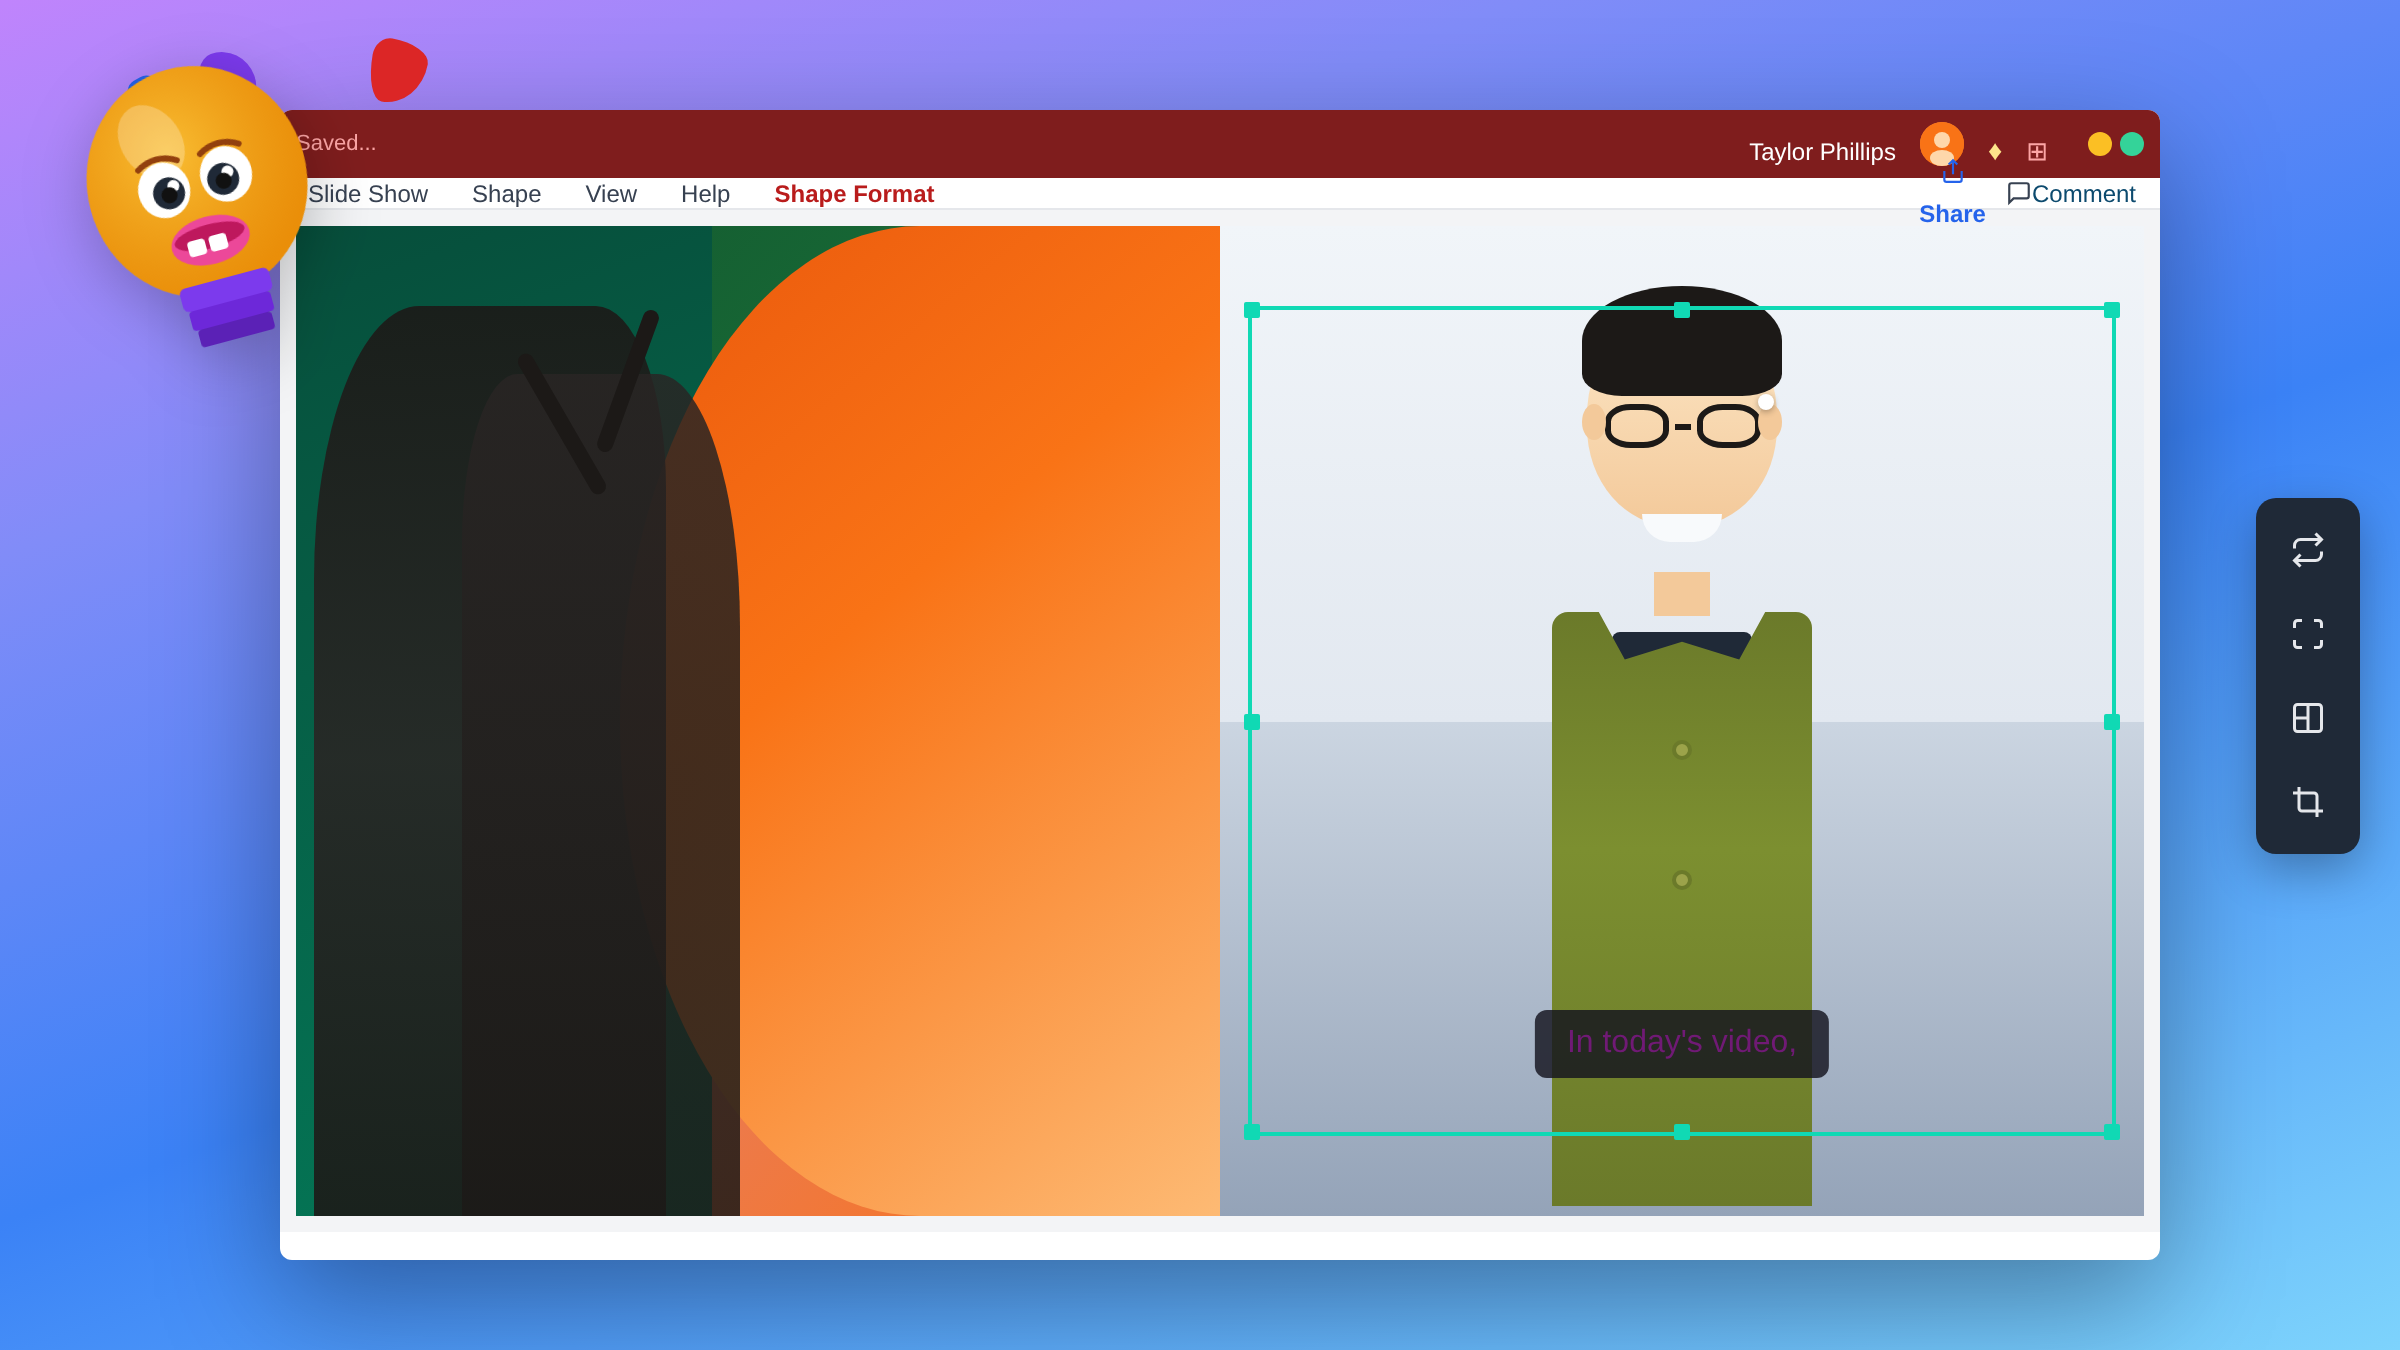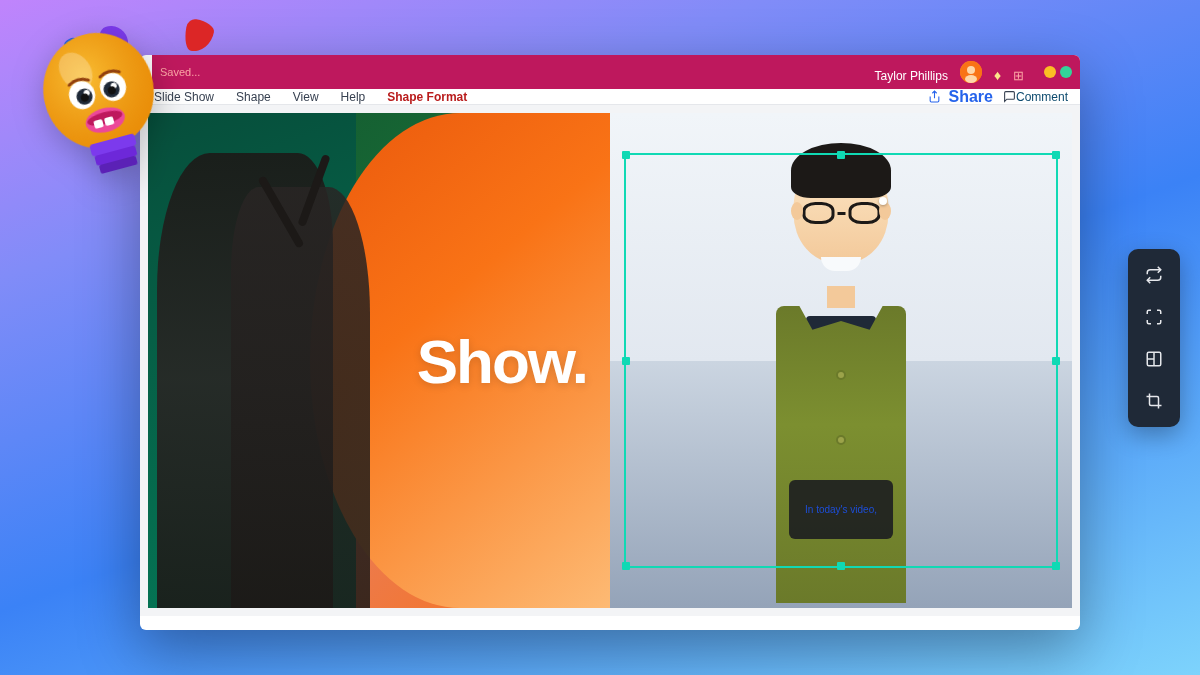--- a/index.html
+++ b/index.html
@@ -29,27 +29,26 @@
       height: 575px;
       background: #fff;
       border-radius: 6px;
       box-shadow: 0 20px 60px rgba(0,0,0,0.35);
       overflow: hidden;
       z-index: 2;
     }
 
     
     .title-bar {
-      background: #be185d;
+      background: #7f1d1d;
       height: 34px;
       display: flex;
       align-items: center;
       padding: 0 8px;
       gap: 8px;
-      margin-left: 12px;
     }
 
     .title-bar-saved {
       color: #fca5a5;
       font-size: 11px;
       margin-right: 4px;
     }
 
     .search-box {
       display: flex;
@@ -148,23 +147,24 @@
       display: flex;
       align-items: center;
       gap: 10px;
     }
 
     .share-btn {
       display: flex;
       align-items: center;
       gap: 8px;
       color: #2563eb;
-      font-size: 16px;
+      font-size: 12px;
       font-weight: 600;
       cursor: pointer;
+      flex-direction: column;
     }
 
     .comment-btn {
       display: flex;
       align-items: center;
       gap: 0;
       color: #0c4a6e;
       font-size: 12px;
       cursor: pointer;
     }
@@ -218,24 +218,24 @@
       position: relative;
     }
 
     
     .caption-bar {
       position: absolute;
       bottom: 14%;
       left: 50%;
       transform: translateX(-50%);
       background: rgba(20, 20, 30, 0.82);
-      color: #1d4ed8;
-      padding: 24px 16px;
+      color: #701a75;
+      padding: 8px 16px;
       border-radius: 6px;
-      font-size: 10px;
+      font-size: 16px;
       font-weight: 500;
       white-space: nowrap;
       z-index: 5;
     }
 
     
     .video-selection-border {
       position: absolute;
       bottom: 8%;
       left: 3%;
@@ -466,21 +466,20 @@
 
           <div style="position:absolute;right:0;top:0;width:65%;height:100%;background:linear-gradient(140deg,#ea580c 0%,#f97316 40%,#fdba74 100%);border-radius:50% 0 0 50%;"></div>
 
           <div style="position:absolute;left:2%;bottom:0;width:38%;height:92%;background:linear-gradient(to bottom,#1c1917 0%,#292524 50%,#1c1917 100%);border-radius:30% 20% 0 0;opacity:0.9;"></div>
 
           <div style="position:absolute;left:18%;bottom:0;width:30%;height:85%;background:linear-gradient(to bottom,#292524 0%,#1c1917 100%);border-radius:20% 30% 0 0;opacity:0.85;"></div>
 
           <div style="position:absolute;left:28%;top:12%;width:8px;height:80px;background:#1c1917;transform:rotate(-30deg);border-radius:4px;"></div>
           <div style="position:absolute;left:35%;top:8%;width:8px;height:75px;background:#1c1917;transform:rotate(20deg);border-radius:4px;"></div>
 
-          <div style="position:absolute;right:5%;top:50%;transform:translateY(-50%);font-size:62px;font-weight:900;color:white;font-family:Arial Black,Arial,sans-serif;letter-spacing:-2px;text-shadow:0 2px 8px rgba(0,0,0,0.15);">Show.</div>
         </div>
       </div>
 
       <div class="slide-video-panel">
         <div class="presenter-bg">
 
           <div style="position:absolute;top:0;left:0;width:100%;height:50%;background:linear-gradient(to bottom,#f1f5f9 0%,#e2e8f0 100%);"></div>
           <div style="position:absolute;bottom:0;left:0;width:100%;height:50%;background:linear-gradient(to bottom,#cbd5e1 0%,#94a3b8 100%);"></div>
 
           <div style="position:absolute;top:8%;left:50%;transform:translateX(-50%);width:95px;height:110px;background:linear-gradient(to bottom,#fde8c8 0%,#f3c99a 100%);border-radius:50% 50% 45% 45%;"></div>

